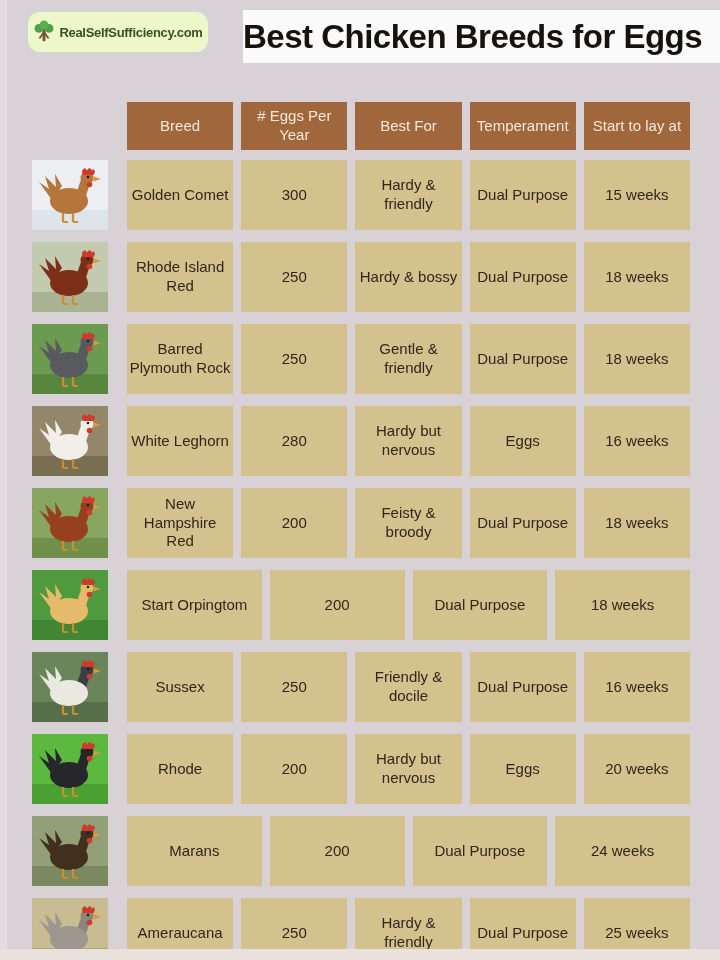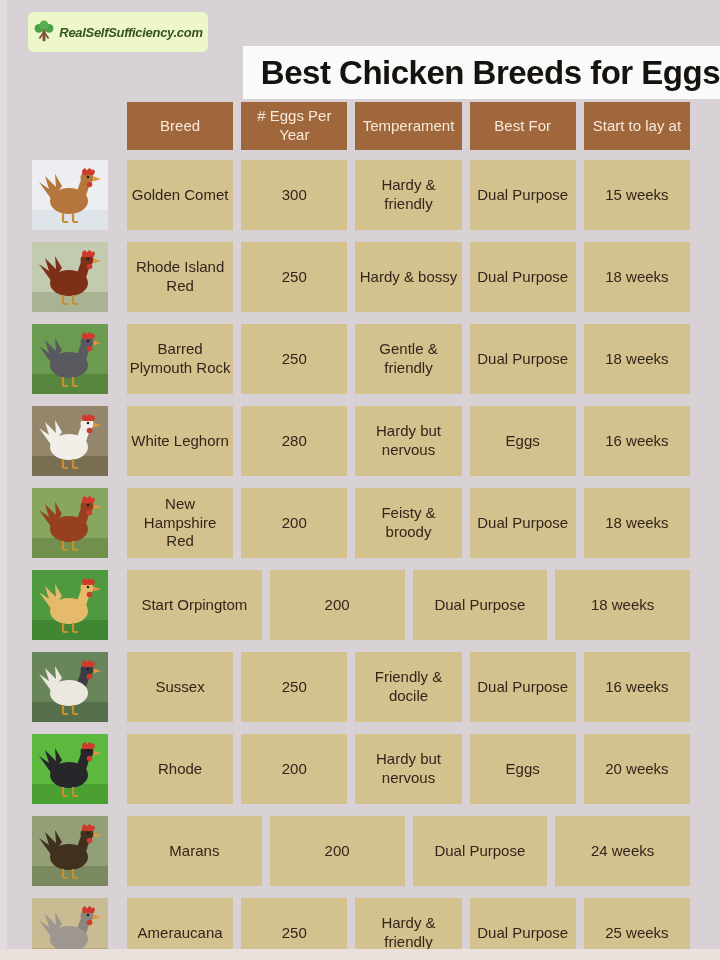--- a/index.html
+++ b/index.html
@@ -19,35 +19,34 @@
     background: var(--c-edge_strip, #e2dce0);
   }
   .bottom-strip {
     position: absolute; left: 0; bottom: 0; width: 720px; height: 11px;
     background: var(--c-bottom_strip, #ebe1dc);
   }
   .logo {
     position: absolute; left: 28px; top: 12px;
     width: 180px; height: 40px;
     background: var(--c-logo_bg, #edf7ca);
-    border-radius: 6px;
+    border-radius: 12px;
     display: flex; align-items: center; justify-content: center;
     gap: 4px;
-    font-style: italic;
   }
   .logo-text {
     color: var(--c-logo_text, #37531f);
     font-size: 13px; font-weight: bold; letter-spacing: -0.3px;
     white-space: nowrap;
   }
   .title-banner {
     position: absolute; left: 243px; top: 10px;
     width: 477px; height: 53px;
     background: var(--c-title_bg, #fbfafb);
-    display: flex; align-items: center; justify-content: flex-end; margin-top: 36px;
+    display: flex; align-items: center; justify-content: flex-start;
   }
   .title-text {
     color: var(--c-title_text, #16120e);
     font-size: 33px; font-weight: 800; letter-spacing: -0.5px;
     white-space: nowrap;
   }
   .table {
     position: absolute; left: 32px; top: 70px; width: 658px; margin-top: 32px;
   }
   .hrow, .row { display: flex; }
@@ -93,22 +92,22 @@
   <div class="title-banner">
     <span class="title-text">Best Chicken Breeds for Eggs</span>
   </div>
 
   <div class="table">
 
     <div class="hrow">
       <div class="photo-slot"></div>
       <div class="hcell">Breed</div>
       <div class="hcell"># Eggs Per Year</div>
+      <div class="hcell">Best For</div>
       <div class="hcell">Temperament</div>
-      <div class="hcell">Best For</div>
       <div class="hcell">Start to lay at</div>
     </div>
 
     <div class="row">
       <div class="photo-slot" style="--pbg: #eceef2; --pgr: #dfe3ea; --pbody: #b4763b; --phead: #b4763b;">
         <svg viewBox="0 0 76 70" width="76" height="70" aria-label="golden-brown hen standing in snow">
           <rect x="0" y="0" width="76" height="70" style="fill:var(--pbg)"></rect>
           <rect x="0" y="50" width="76" height="20" style="fill:var(--pgr)"></rect>
           <path d="M20 40 L7 22 L17 29 L13 16 L24 27 L23 14 L30 26 Z" style="fill:var(--pbody)"></path>
           <path d="M44 34 L50 17 L59 20 L53 39 Z" style="fill:var(--phead)"></path>

